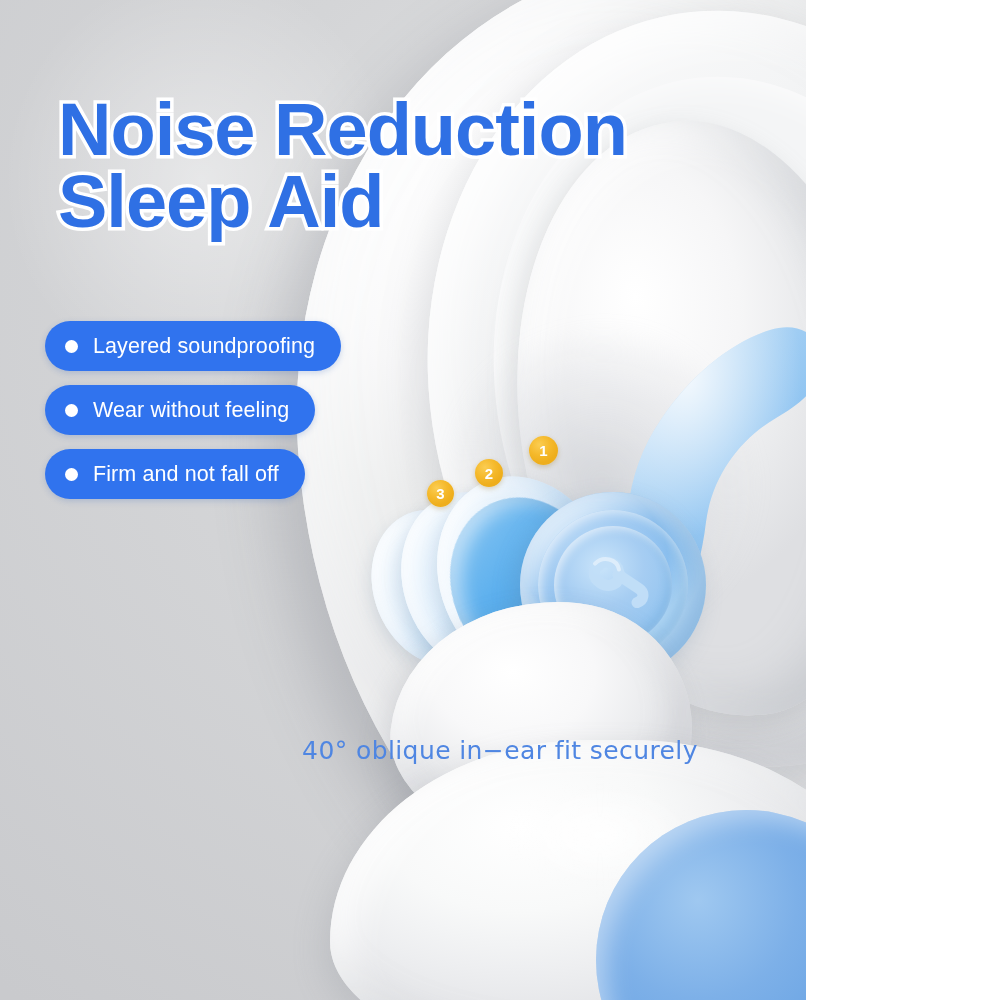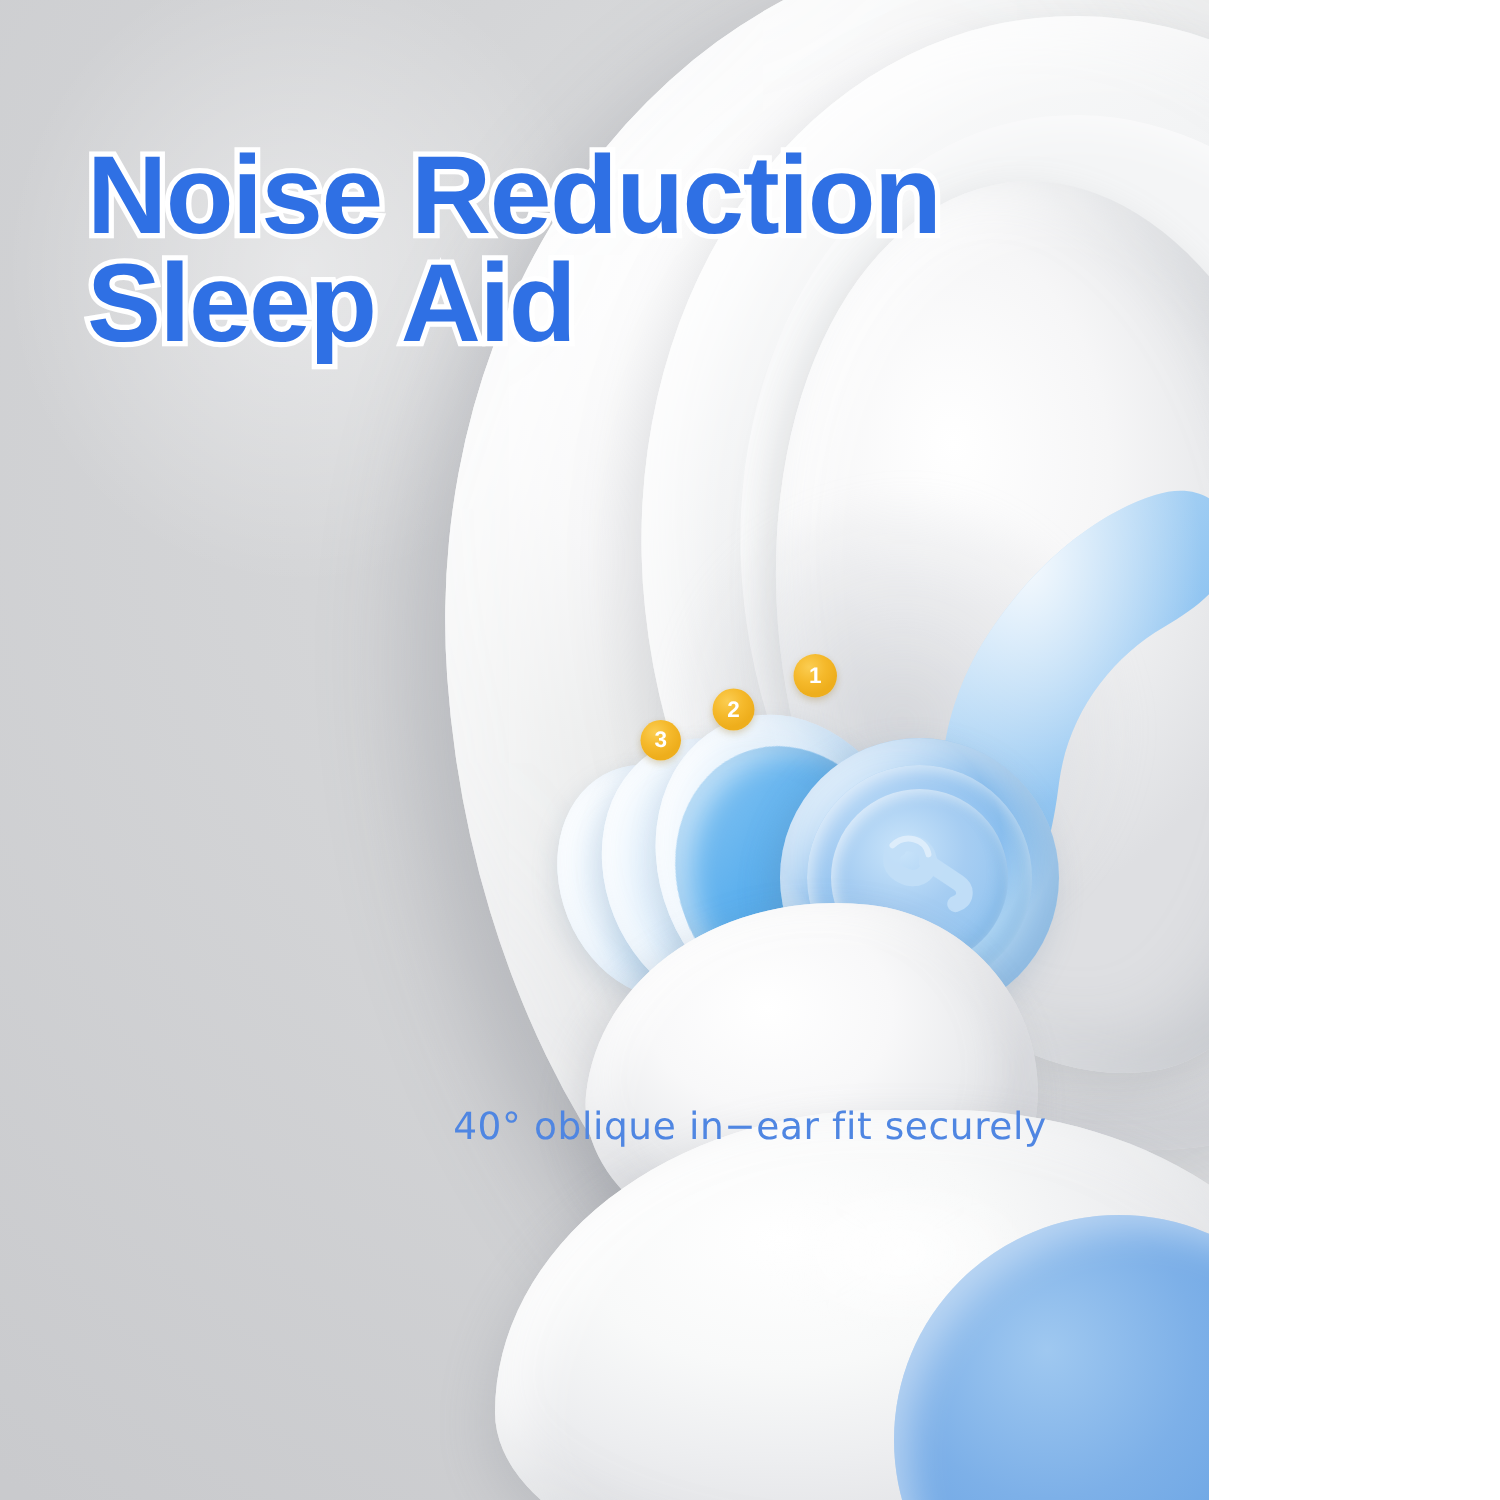--- a/index.html
+++ b/index.html
@@ -310,20 +310,34 @@
     <div class="ear-tragus"></div>
     <div class="ear-lobe"></div>
     <div class="ear-highlight"></div>
   </div>
 
   <div class="corner-accent"></div>
 
   <h1 class="headline">Noise Reduction
 Sleep Aid</h1>
 
+  <div class="pills">
+    <div class="pill">
+      <span class="pill-dot"></span>
+      <span class="pill-label">Layered soundproofing</span>
+    </div>
+    <div class="pill">
+      <span class="pill-dot"></span>
+      <span class="pill-label">Wear without feeling</span>
+    </div>
+    <div class="pill">
+      <span class="pill-dot"></span>
+      <span class="pill-label">Firm and not fall off</span>
+    </div>
+  </div>
 
   <div class="badge badge-1">1</div>
   <div class="badge badge-2">2</div>
   <div class="badge badge-3">3</div>
 
   <div class="caption">40° oblique in−ear fit securely</div>
 
 </div>
 
 </body></html>

